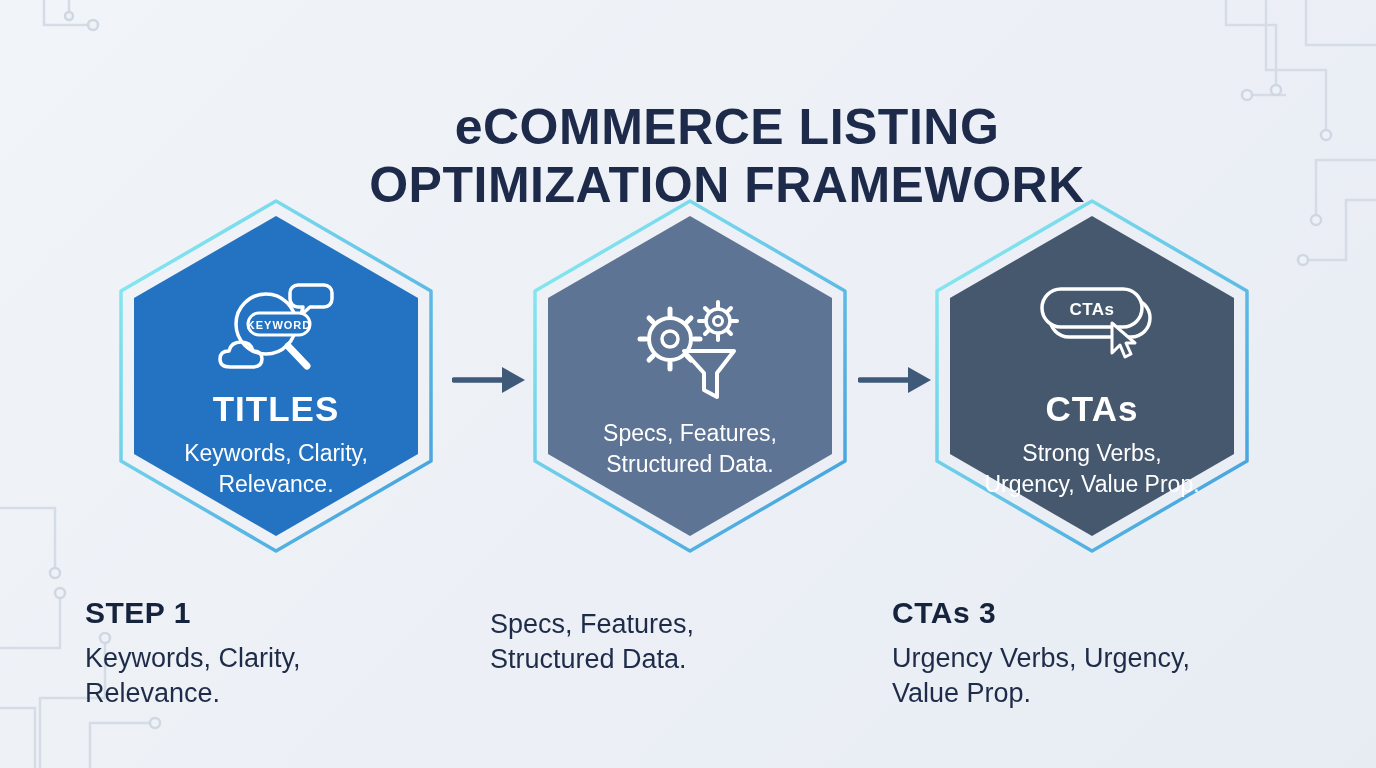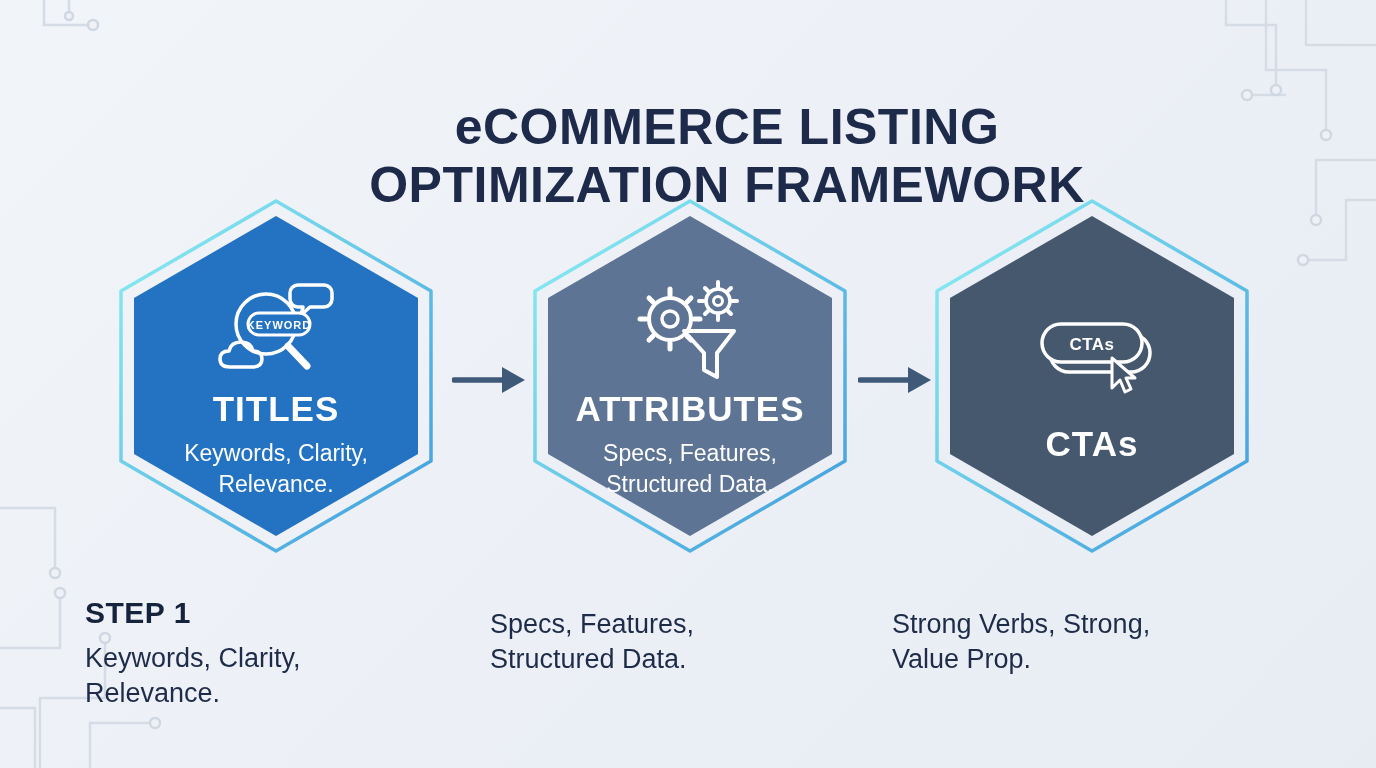--- a/index.html
+++ b/index.html
@@ -160,21 +160,20 @@
               <path d="M88,12 L85,9"></path>
               <path d="M98,8 L98,3"></path>
               <path d="M108,12 L111,9"></path>
           </g>
           <circle cx="98" cy="22" r="12" stroke-width="3.5"></circle>
           <circle cx="98" cy="22" r="4.5" stroke-width="3"></circle>
 
           <path d="M64,52 H114 L97,74 V98 L84,91 V74 Z" stroke-width="4"></path>
         </g>
       </svg>
-      <div class="hex-heading">ATTRIBUTES</div>
       <div class="hex-desc">Specs, Features,
 Structured Data.</div>
     </div>
   </div>
 
   <svg class="arrow a2" viewBox="0 0 76 44">
     <path d="M2,22 H52" fill="none" stroke-width="5.5" stroke-linecap="round" stroke="#3f5a78"></path>
     <polygon points="50,9 73,22 50,35" fill="#3f5a78"></polygon>
   </svg>
 
@@ -186,30 +185,33 @@
     <div class="hex-content">
       <svg class="hex-icon" viewBox="0 0 140 110">
         <rect x="28" y="20" width="100" height="38" rx="19" fill="none" stroke="#ffffff" stroke-width="3.5"></rect>
         <rect x="20" y="10" width="100" height="38" rx="19" stroke="#ffffff" stroke-width="3.5" fill="#46586e"></rect>
         <text x="70" y="36" text-anchor="middle" font-size="17" font-weight="bold" fill="#ffffff" letter-spacing="0.5">CTAs</text>
         <g transform="translate(90,44)">
           <path d="M0,0 L0,30 L8,22 L13,34 L19,31 L14,20 L23,20 Z" stroke="#ffffff" stroke-width="3" stroke-linejoin="round" fill="#46586e"></path>
         </g>
       </svg>
       <div class="hex-heading">CTAs</div>
+      <div class="hex-desc">Strong Verbs,
+Urgency, Value Prop.</div>
     </div>
   </div>
 
   <div class="step-label c1">
     <div class="step-title">STEP 1</div>
     <div class="step-desc">Keywords, Clarity,
 Relevance.</div>
   </div>
   <div class="step-label c2">
     <div class="step-desc">Specs, Features,
 Structured Data.</div>
   </div>
   <div class="step-label c3">
-    <div class="step-desc">Strong Verbs, Strong,
+    <div class="step-title">CTAs 3</div>
+    <div class="step-desc">Urgency Verbs, Urgency,
 Value Prop.</div>
   </div>
 
 </div>
 
 </body></html>

